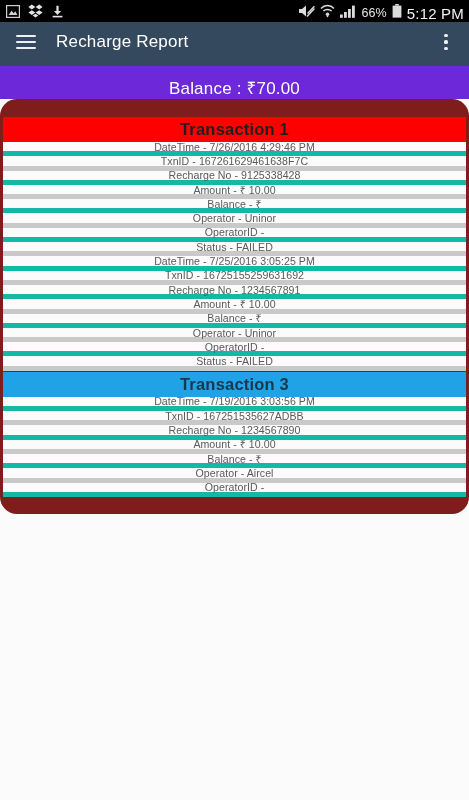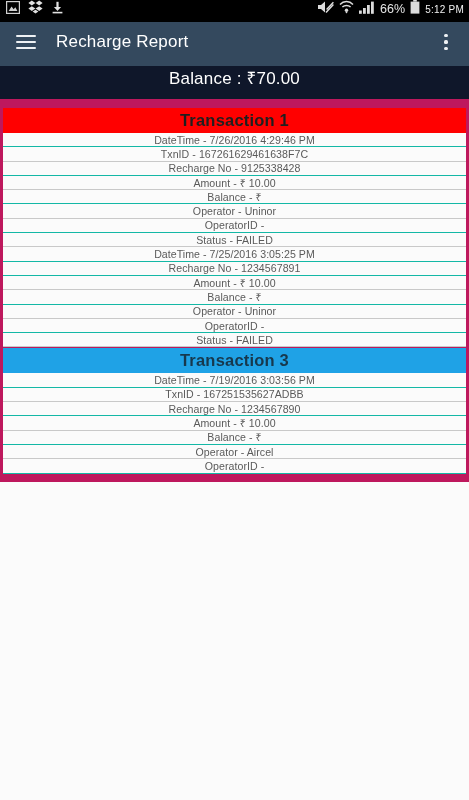--- a/index.html
+++ b/index.html
@@ -7,66 +7,66 @@
     width:469px; height:800px;
     background:#fafafa;
     font-family:"Liberation Sans", sans-serif;
     overflow:hidden;
   }
   #app { position:relative; width:469px; height:800px; background:#fbfbfb; }
 
   
   .statusbar {
     height:22px; background:#000; color:#d8d8d8;
-    display:flex; align-items:flex-start; justify-content:space-between;
+    display:flex; align-items:flex-end; justify-content:space-between;
     padding:0 5px 0 6px;
   }
   .sb-left, .sb-right { display:flex; align-items:center; }
   .sb-left > * { margin-right:8px; }
   .sb-right > * { margin-left:5px; }
   .sb-text { font-size:12.5px; color:#e4e4e4; letter-spacing:.1px; }
-  .sb-time { font-size:10px; color:#f2f2f2; letter-spacing:.2px; }
+  .sb-time { font-size:15px; color:#f2f2f2; letter-spacing:.2px; }
   .ic { display:block; }
 
   
   .appbar {
     height:44px; background:#34495e;
     display:flex; align-items:center; padding:0 14px 4px 16px;
   }
   .hamburger { width:20px; height:14px; display:flex; flex-direction:column;
                justify-content:space-between; cursor:pointer; }
   .hamburger span { display:block; height:2px; background:#eef1f4; border-radius:1px; }
   .appbar-title {
     color:#ffffff; font-size:17px; margin-left:20px; flex:1;
     letter-spacing:.2px; font-weight:400;
   }
   .kebab { width:18px; height:18px; display:flex; flex-direction:column;
            align-items:center; justify-content:space-between; padding:1px 0; cursor:pointer; }
   .kebab i { display:block; width:3.2px; height:3.2px; border-radius:50%; background:#eef1f4; }
 
   
   .balance-bar {
-    background:#0f172a; height:33px;
-    display:flex; align-items:flex-start; justify-content:center;
+    background:#6d28d9; height:33px;
+    display:flex; align-items:flex-end; justify-content:center;
   }
   .balance-text { color:#ffffff; font-size:17px; letter-spacing:.2px; }
 
   
-  .list { padding:8px 3px; background:#be185d; }
+  .list { padding:17px 3px; background:#7f1d1d;border-radius:17px; }
   .txn-header {
     height:25px; display:flex; align-items:center; justify-content:center;
     margin-top:1px;
   }
   .txn-header-title {
     font-size:16.5px; font-weight:bold; color:#1f1f1f; letter-spacing:.2px;
   }
   .txn-header.blue .txn-header-title { color:#17384d; }
   .row {
     height:14.3px; display:flex; align-items:center; justify-content:center;
-    border-bottom:1px solid #14b8a6; background:#fbfbfb;
+    border-bottom:5px solid #14b8a6; background:#fbfbfb;
   }
   .row.light { border-bottom-color:#c9c9c9; }
   .row-text { font-size:10.6px; color:#5a5a5a; letter-spacing:.05px; line-height:10px; }
 </style>
 </head>
 <body>
 
 <div id="app">
 
   <div class="statusbar">
@@ -174,20 +174,23 @@
           <span class="row-text">OperatorID -</span>
         </div>
         <div class="row light">
           <span class="row-text">Status - FAILED</span>
         </div>
       </div>
       <div class="txn-block">
         <div class="row">
           <span class="row-text">DateTime - 7/25/2016 3:05:25 PM</span>
         </div>
+        <div class="row light">
+          <span class="row-text">TxnID - 16725155259631692</span>
+        </div>
         <div class="row">
           <span class="row-text">Recharge No - 1234567891</span>
         </div>
         <div class="row light">
           <span class="row-text">Amount - ₹ 10.00</span>
         </div>
         <div class="row">
           <span class="row-text">Balance - ₹</span>
         </div>
         <div class="row light">

